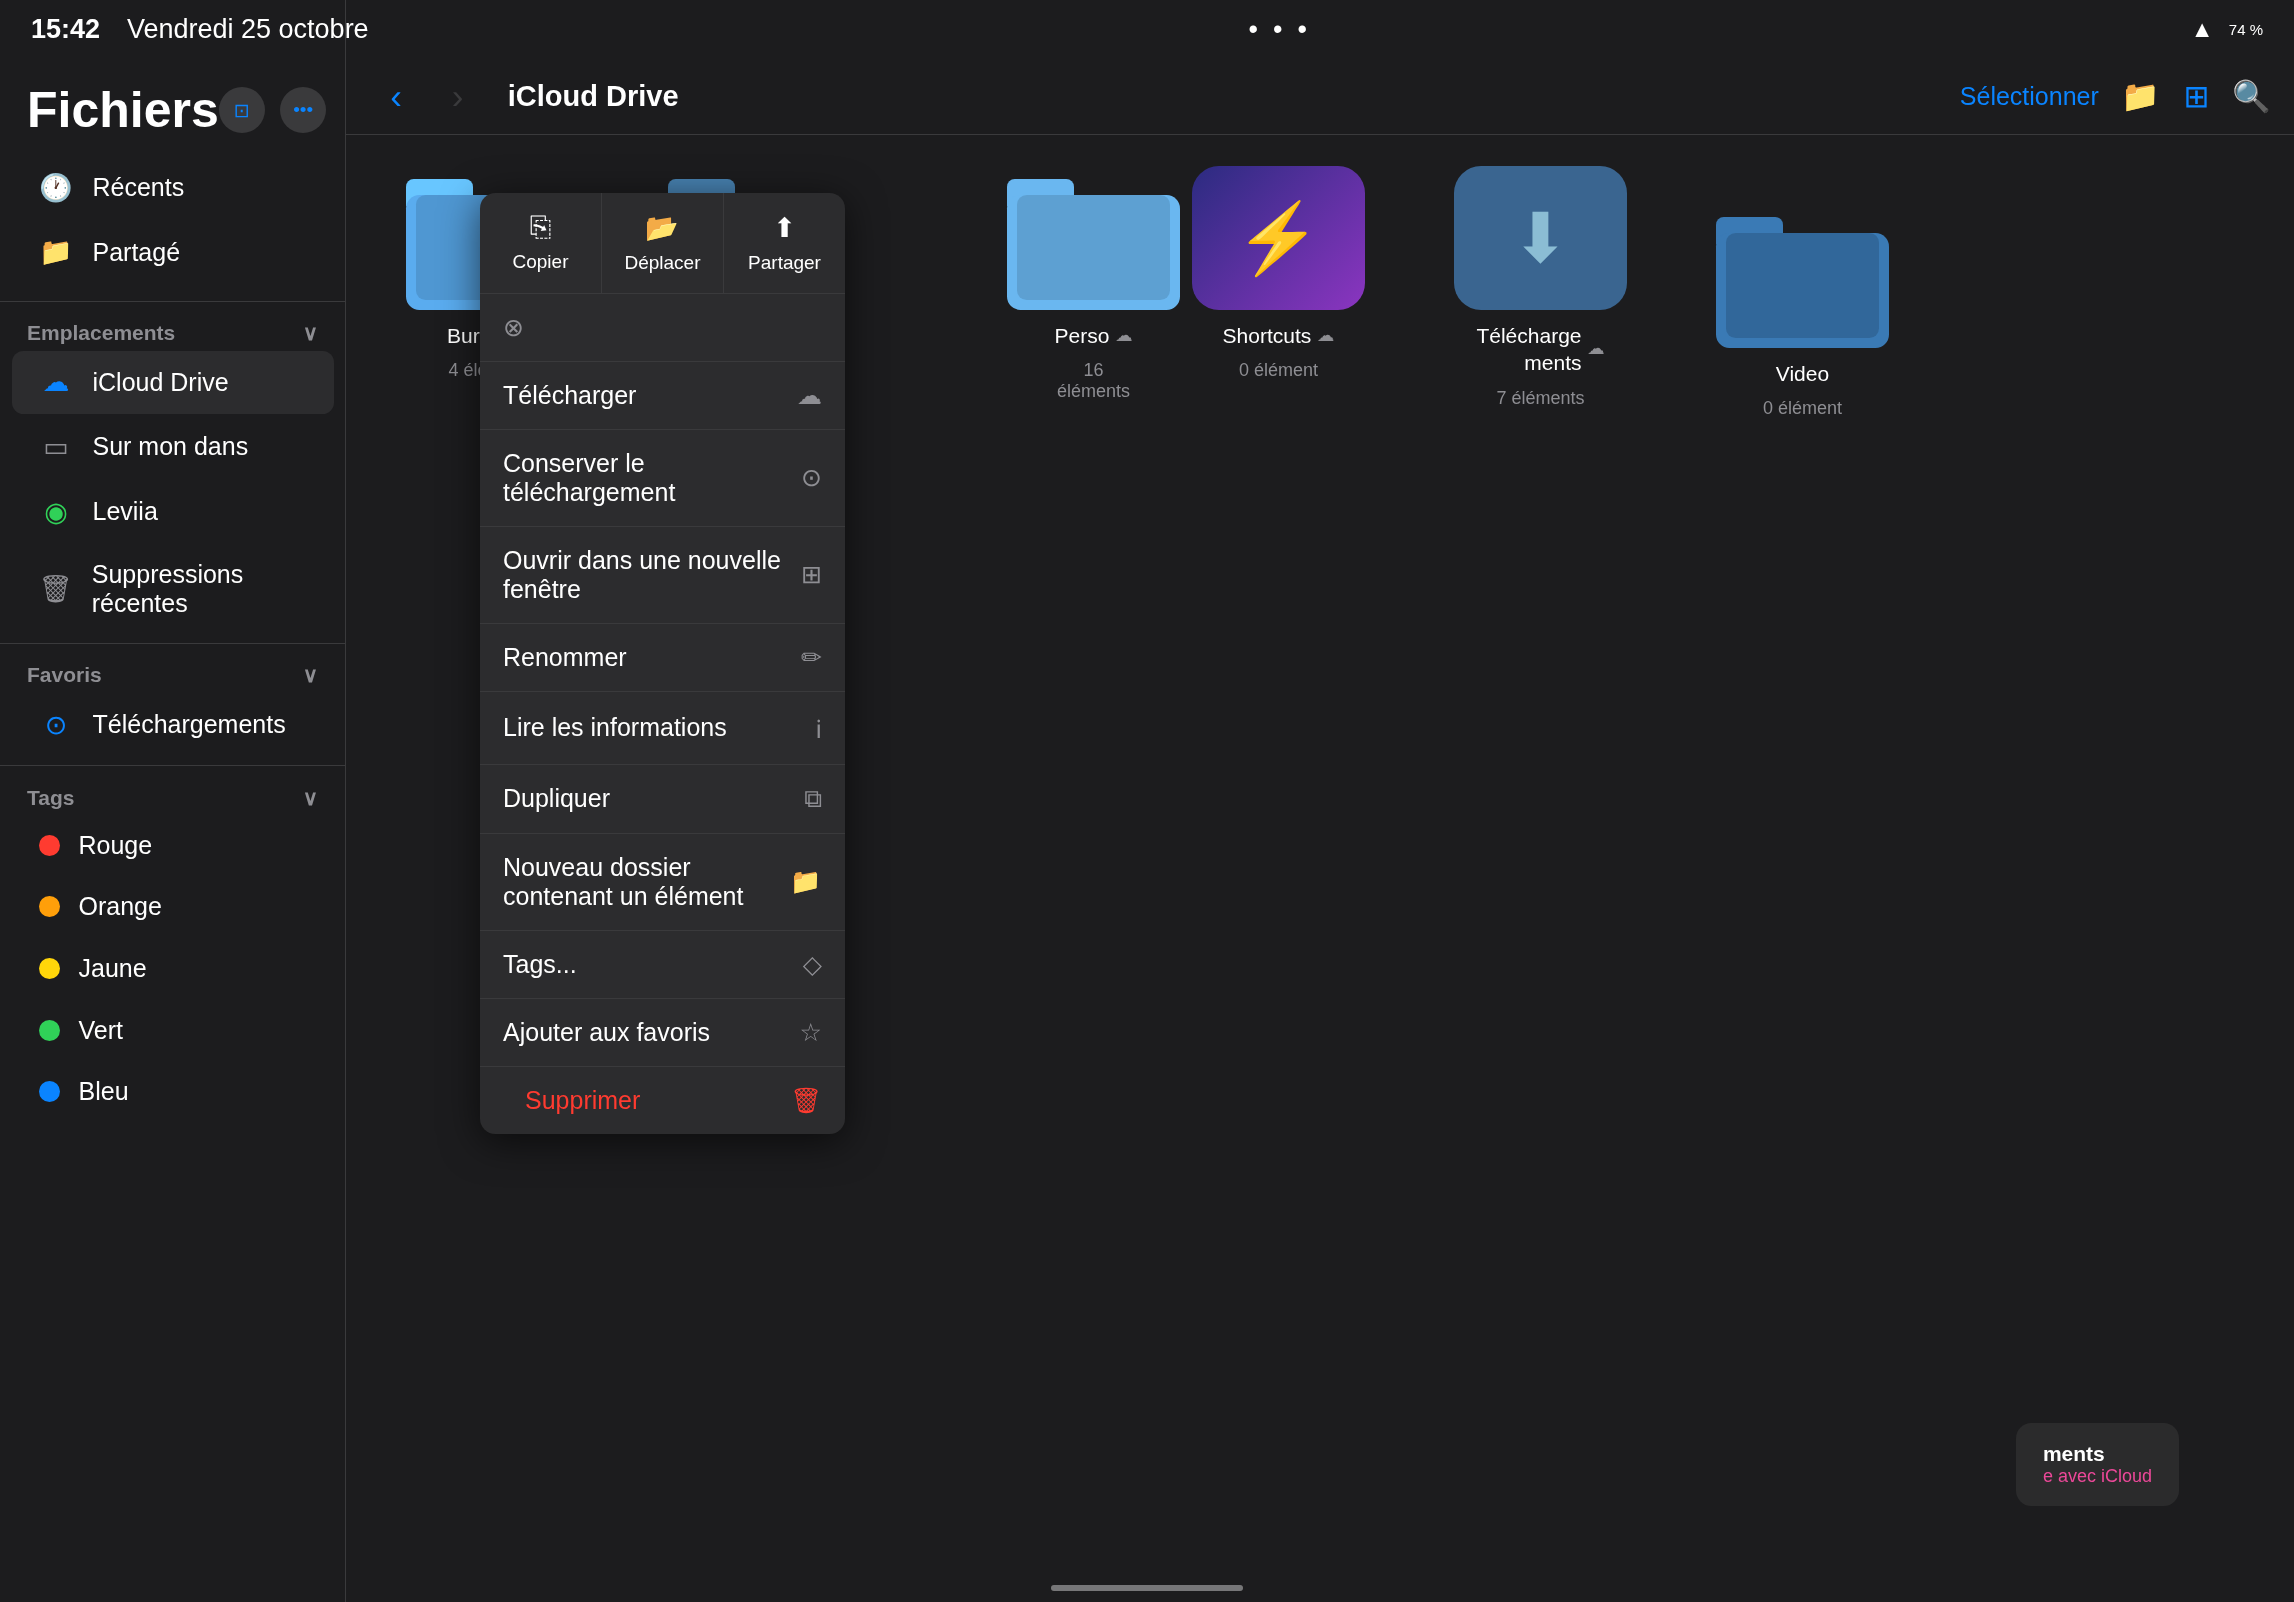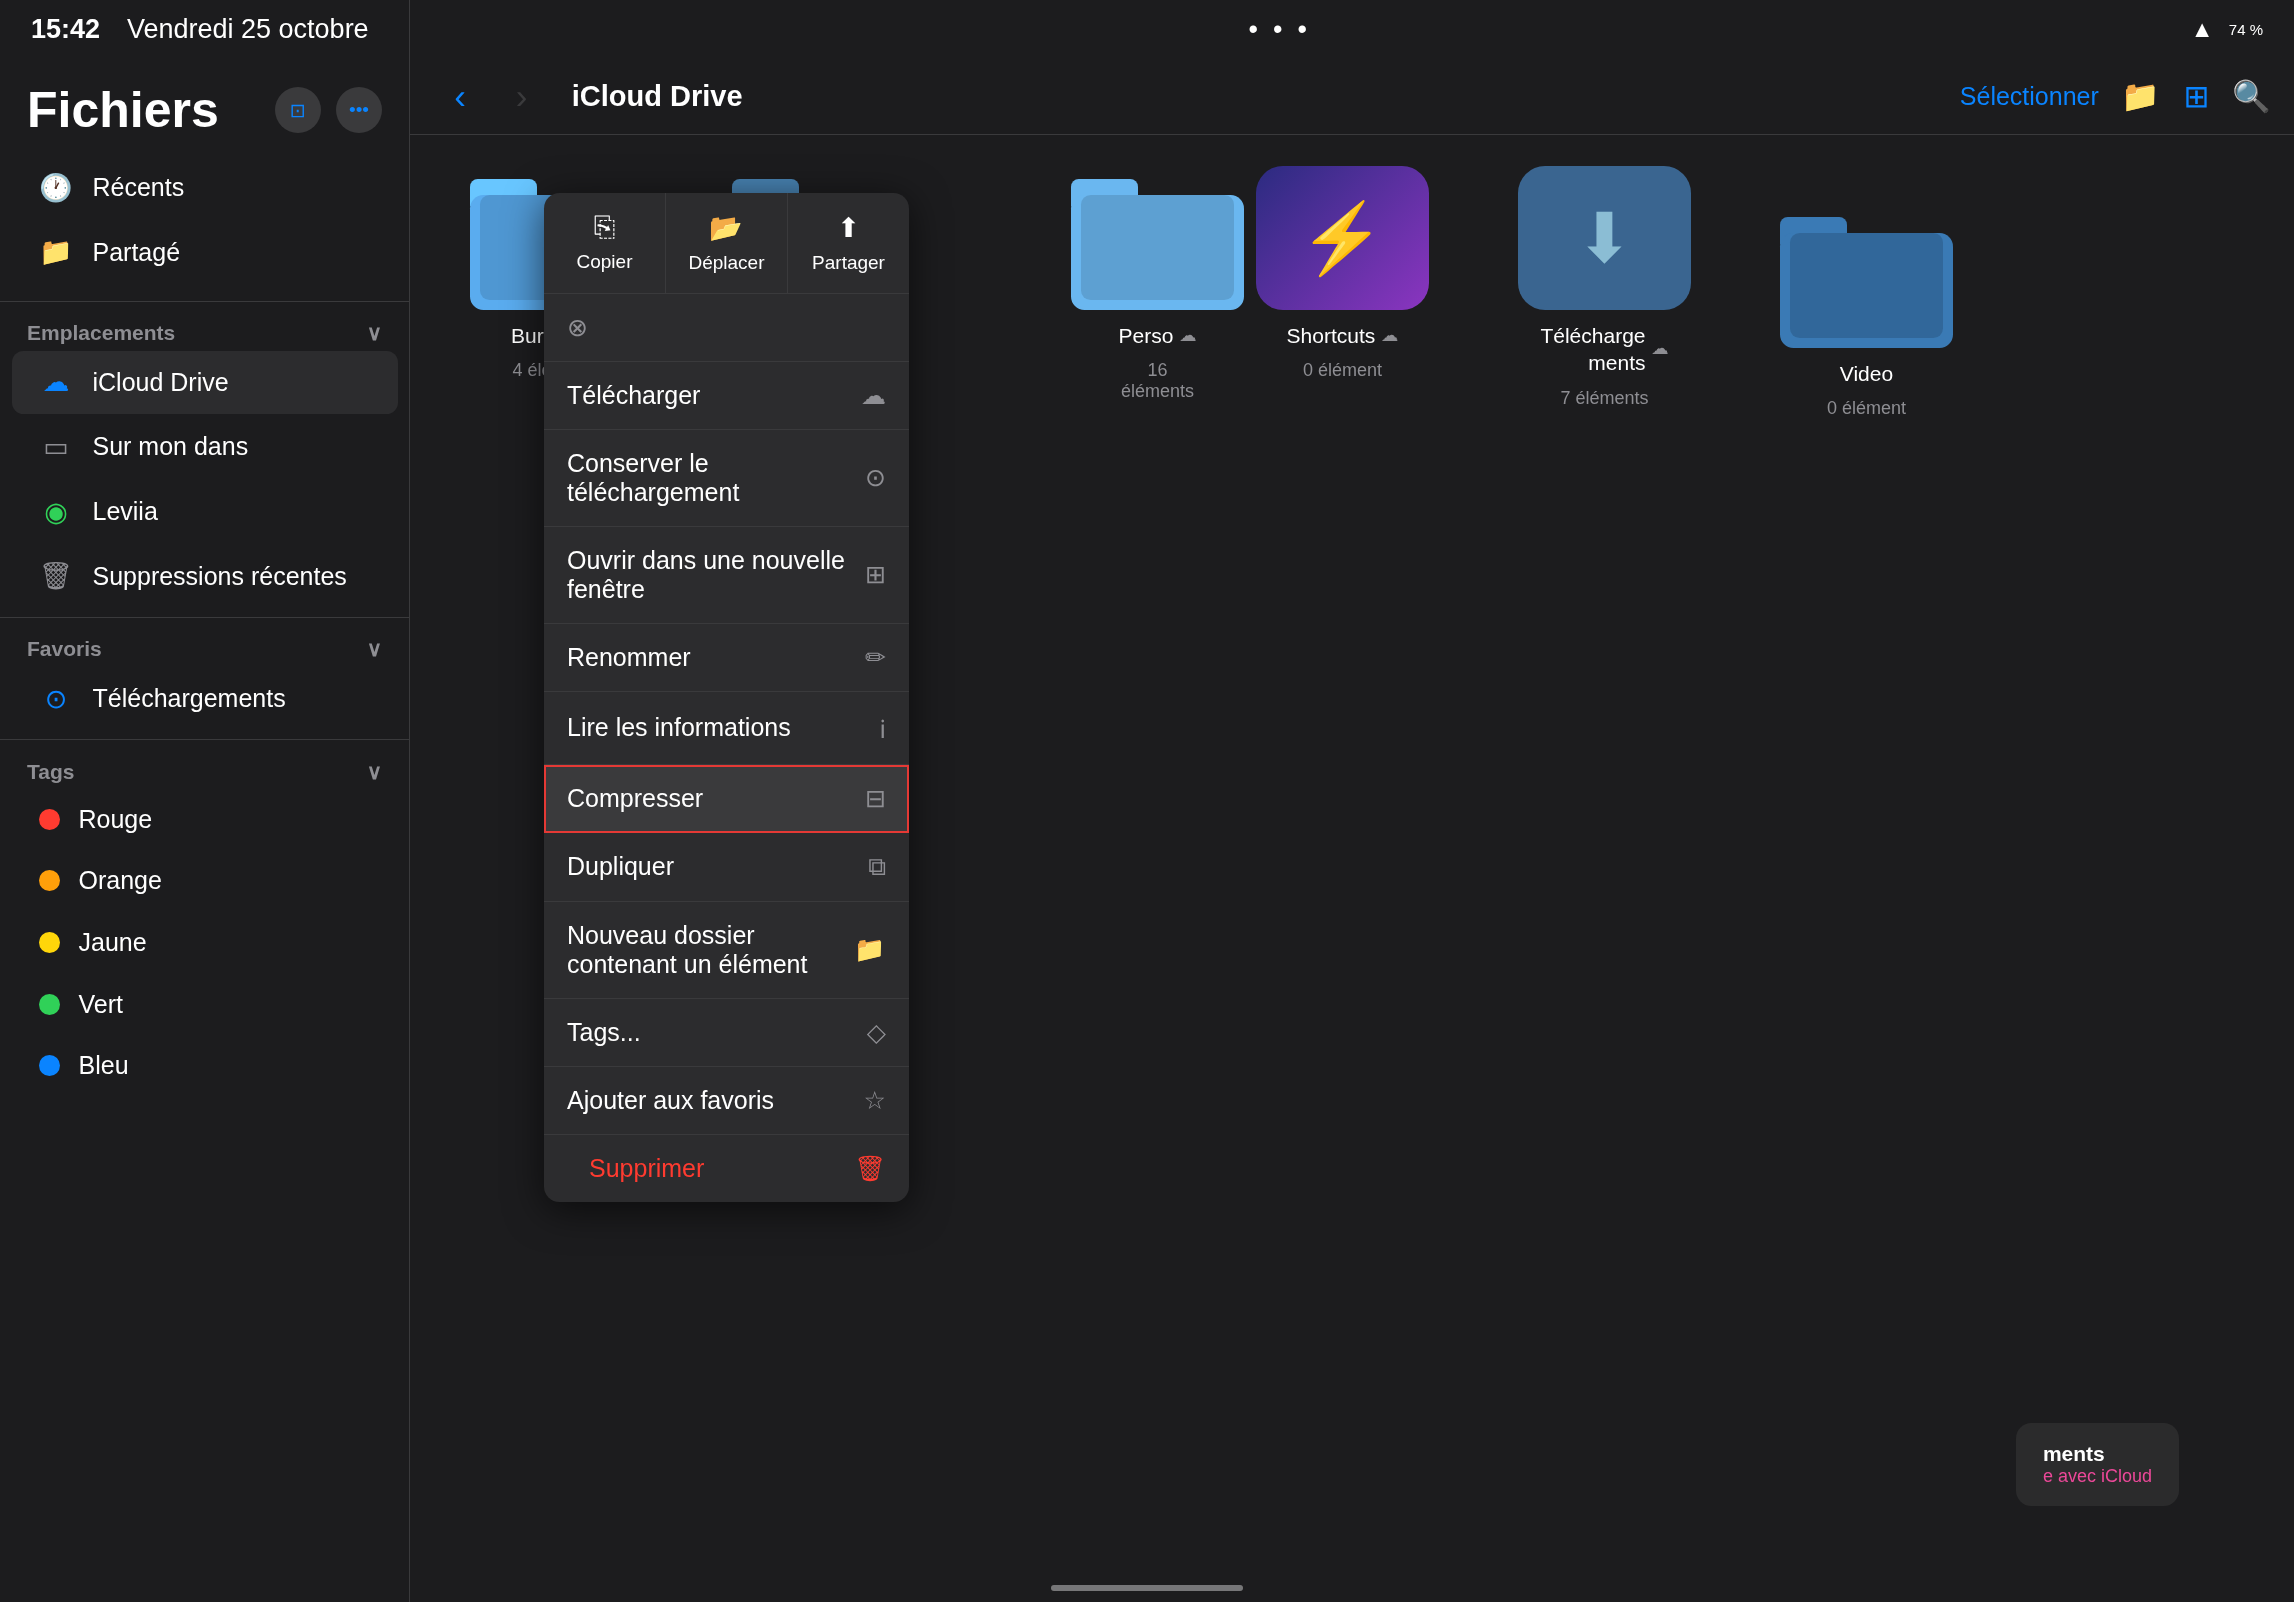--- a/index.html
+++ b/index.html
@@ -41,21 +41,21 @@
       letter-spacing: 3.8px;
     }
     .status-right {
       display: flex;
       align-items: center;
       gap: 15.4px;
     }
 
     
     .sidebar {
-      width: 410px;
+      width: 346px;
       height: 100%;
       background: #1c1c1e;
       border-right: 1px solid #3a3a3c;
       display: flex;
       flex-direction: column;
       padding-top: 58px;
       flex-shrink: 0;
     }
     .sidebar-header {
       padding: 23px 27px 7.7px 27px;
@@ -545,24 +545,20 @@
         <span class="item-icon">⊞</span>
       </div>
       <div class="context-menu-item">
         <span class="item-label">Renommer</span>
         <span class="item-icon">✏</span>
       </div>
       <div class="context-menu-item">
         <span class="item-label">Lire les informations</span>
         <span class="item-icon">ℹ</span>
       </div>
-      <div class="context-menu-item highlighted">
-        <span class="item-label">Compresser</span>
-        <span class="item-icon" style="color:#8e8e93">⊟</span>
-      </div>
       <div class="context-menu-item">
         <span class="item-label">Dupliquer</span>
         <span class="item-icon">⧉</span>
       </div>
       <div class="context-menu-item">
         <span class="item-label">Nouveau dossier contenant un élément</span>
         <span class="item-icon">📁</span>
       </div>
       <div class="context-menu-item">
         <span class="item-label">Tags...</span>

